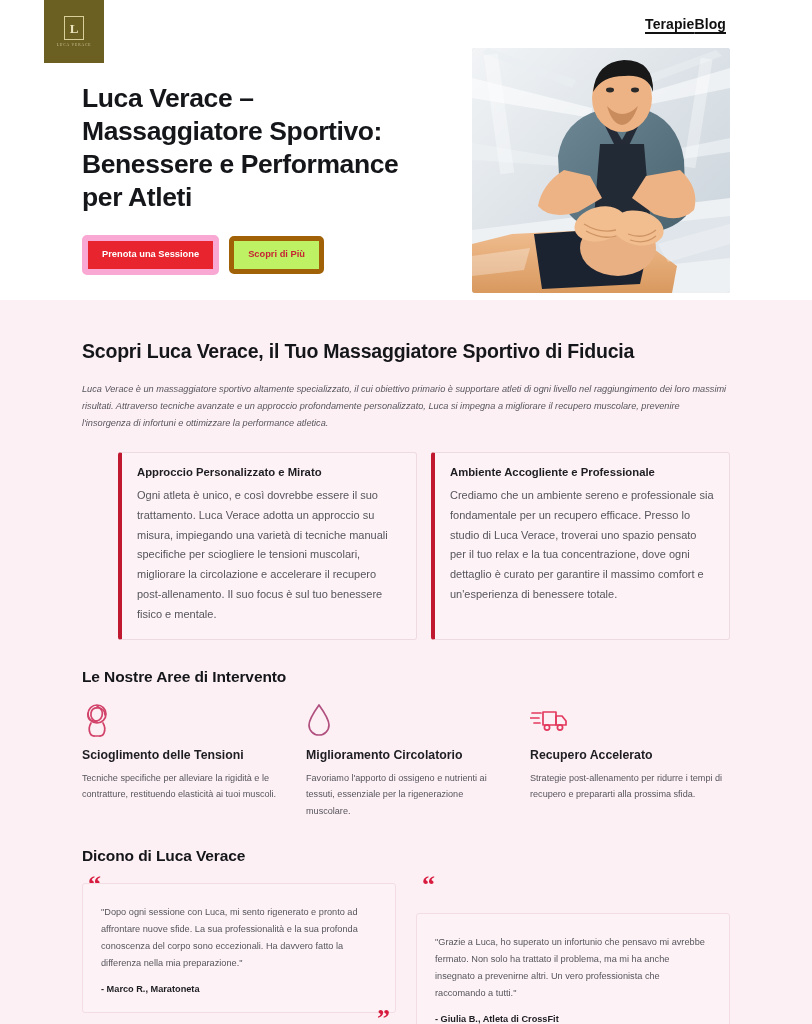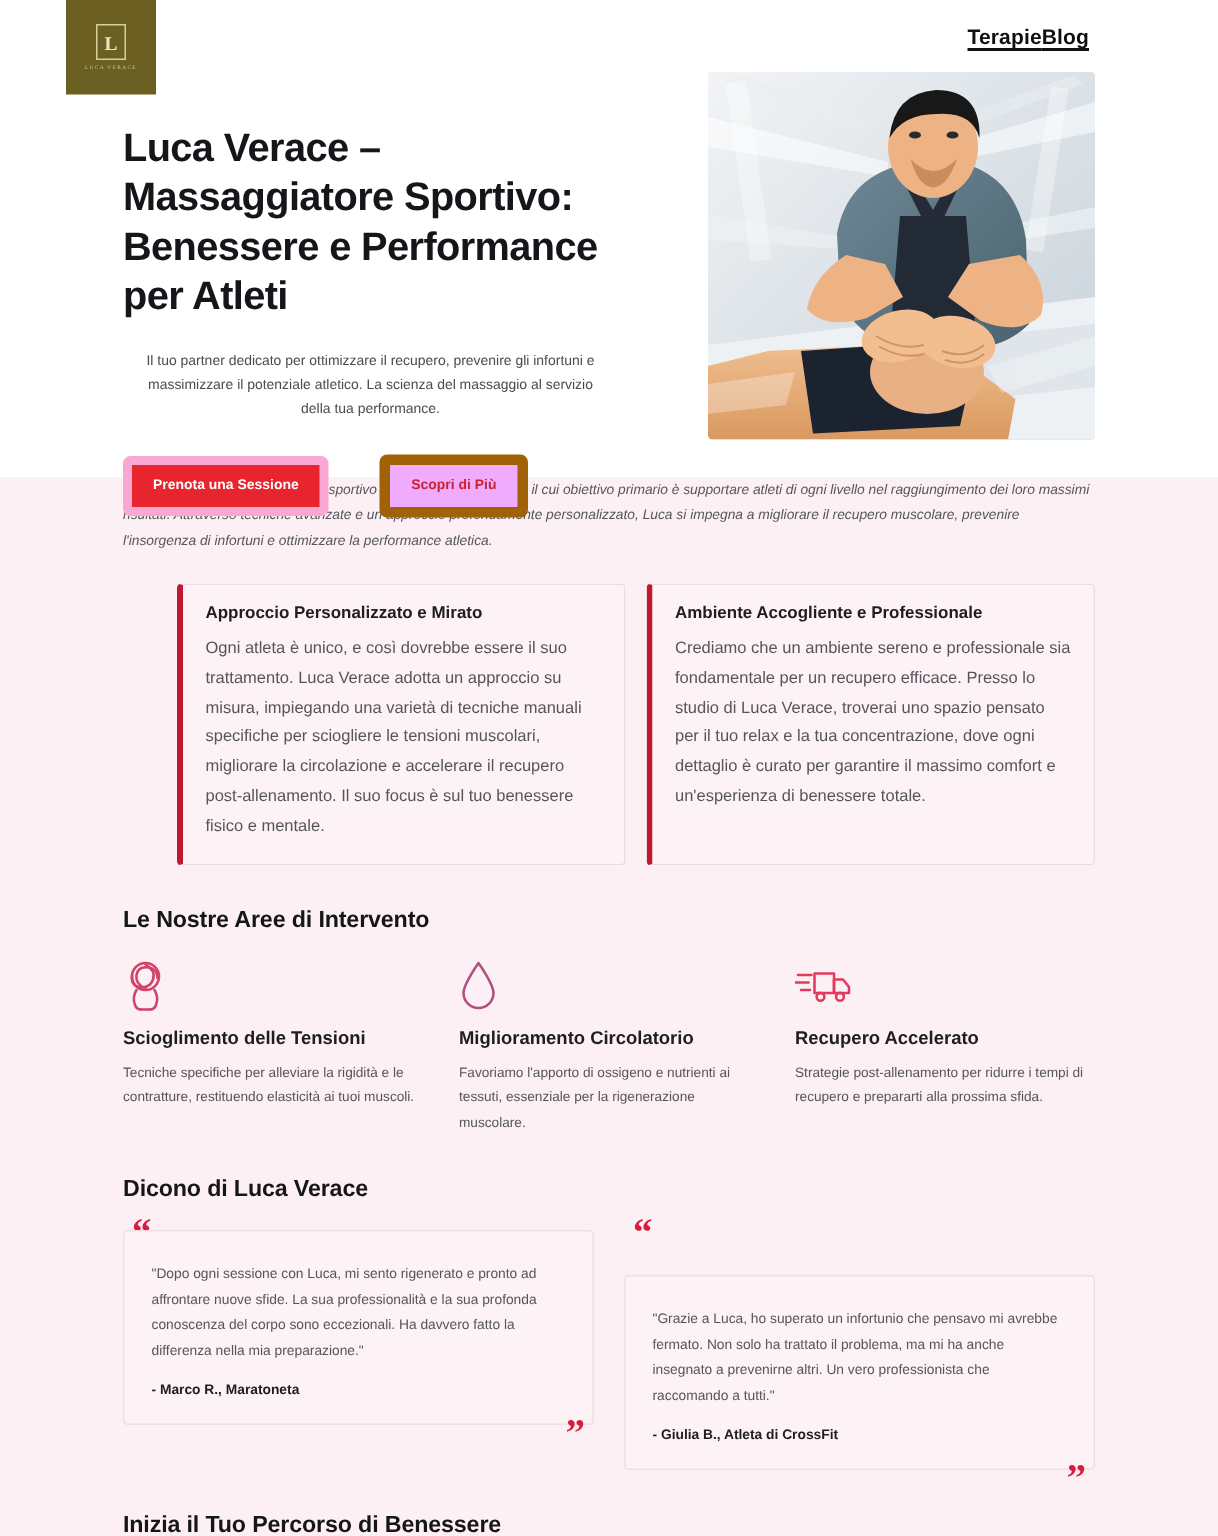--- a/index.html
+++ b/index.html
@@ -126,24 +126,23 @@
     display: inline-block;
     line-height: 1;
     white-space: nowrap;
   }
   .btn-primary {
     background: #e8242e;
     color: #ffffff;
     border: 6px solid #f9a8d4;
   }
   .btn-outline {
-    background: #f0abfc;
+    background: #bef264;
     color: #c62433;
-    border: 7px solid #a16207;
-    margin-left: 24px;
+    border: 5px solid #a16207;
   }
 
   .hero-img {
     position: absolute;
     left: 472px;
     top: -12px;
     width: 258px;
     height: 245px;
     border-radius: 3px;
     overflow: hidden;
@@ -287,21 +286,20 @@
   </div>
 
   <nav class="nav">
     <a>Terapie</a>
     <a>Blog</a>
   </nav>
 
   <div class="hero">
     <div class="hero-left">
       <h1 class="hero-title">Luca Verace – Massaggiatore Sportivo: Benessere e Performance per Atleti</h1>
-      <p class="hero-sub">Il tuo partner dedicato per ottimizzare il recupero, prevenire gli infortuni e massimizzare il potenziale atletico. La scienza del massaggio al servizio della tua performance.</p>
       <div class="hero-btns">
         <span class="btn btn-primary">Prenota una Sessione</span>
         <span class="btn btn-outline">Scopri di Più</span>
       </div>
     </div>
 
     <div class="hero-img">
       <svg viewBox="0 0 258 245" preserveAspectRatio="xMidYMid slice">
         <defs>
           <linearGradient id="bgg" x1="0" y1="0" x2="1" y2="1">
@@ -367,20 +365,21 @@
           <polygon points="0,208 58,200 52,222 0,228" fill="#ffffff"></polygon>
         </g>
       </svg>
     </div>
   </div>
 </div>
 
 <main class="main">
   <div class="wrap">
 
+    <h2 class="section-h1">Scopri Luca Verace, il Tuo Massaggiatore Sportivo di Fiducia</h2>
     <p class="lead">Luca Verace è un massaggiatore sportivo altamente specializzato, il cui obiettivo primario è supportare atleti di ogni livello nel raggiungimento dei loro massimi risultati. Attraverso tecniche avanzate e un approccio profondamente personalizzato, Luca si impegna a migliorare il recupero muscolare, prevenire l'insorgenza di infortuni e ottimizzare la performance atletica.</p>
 
     <div class="cards">
       <div class="card">
         <h3>Approccio Personalizzato e Mirato</h3>
         <p>Ogni atleta è unico, e così dovrebbe essere il suo trattamento. Luca Verace adotta un approccio su misura, impiegando una varietà di tecniche manuali specifiche per sciogliere le tensioni muscolari, migliorare la circolazione e accelerare il recupero post-allenamento. Il suo focus è sul tuo benessere fisico e mentale.</p>
       </div>
       <div class="card">
         <h3>Ambiente Accogliente e Professionale</h3>
         <p>Crediamo che un ambiente sereno e professionale sia fondamentale per un recupero efficace. Presso lo studio di Luca Verace, troverai uno spazio pensato per il tuo relax e la tua concentrazione, dove ogni dettaglio è curato per garantire il massimo comfort e un'esperienza di benessere totale.</p>

